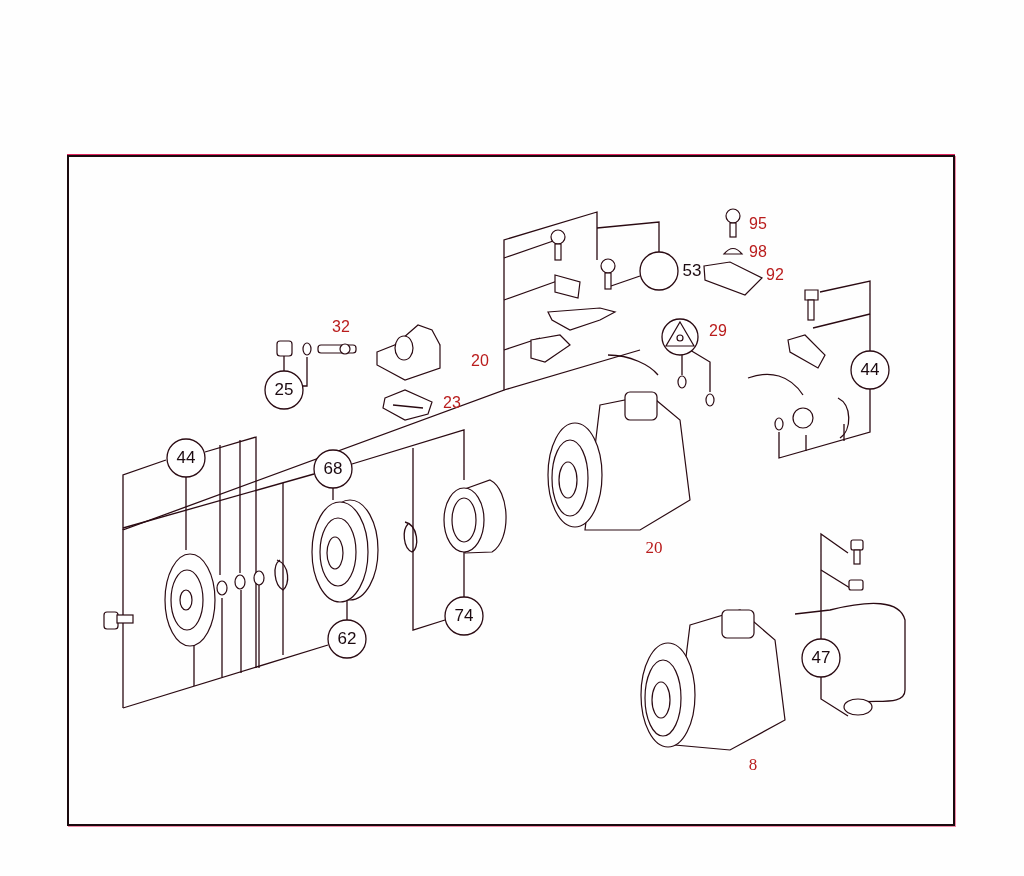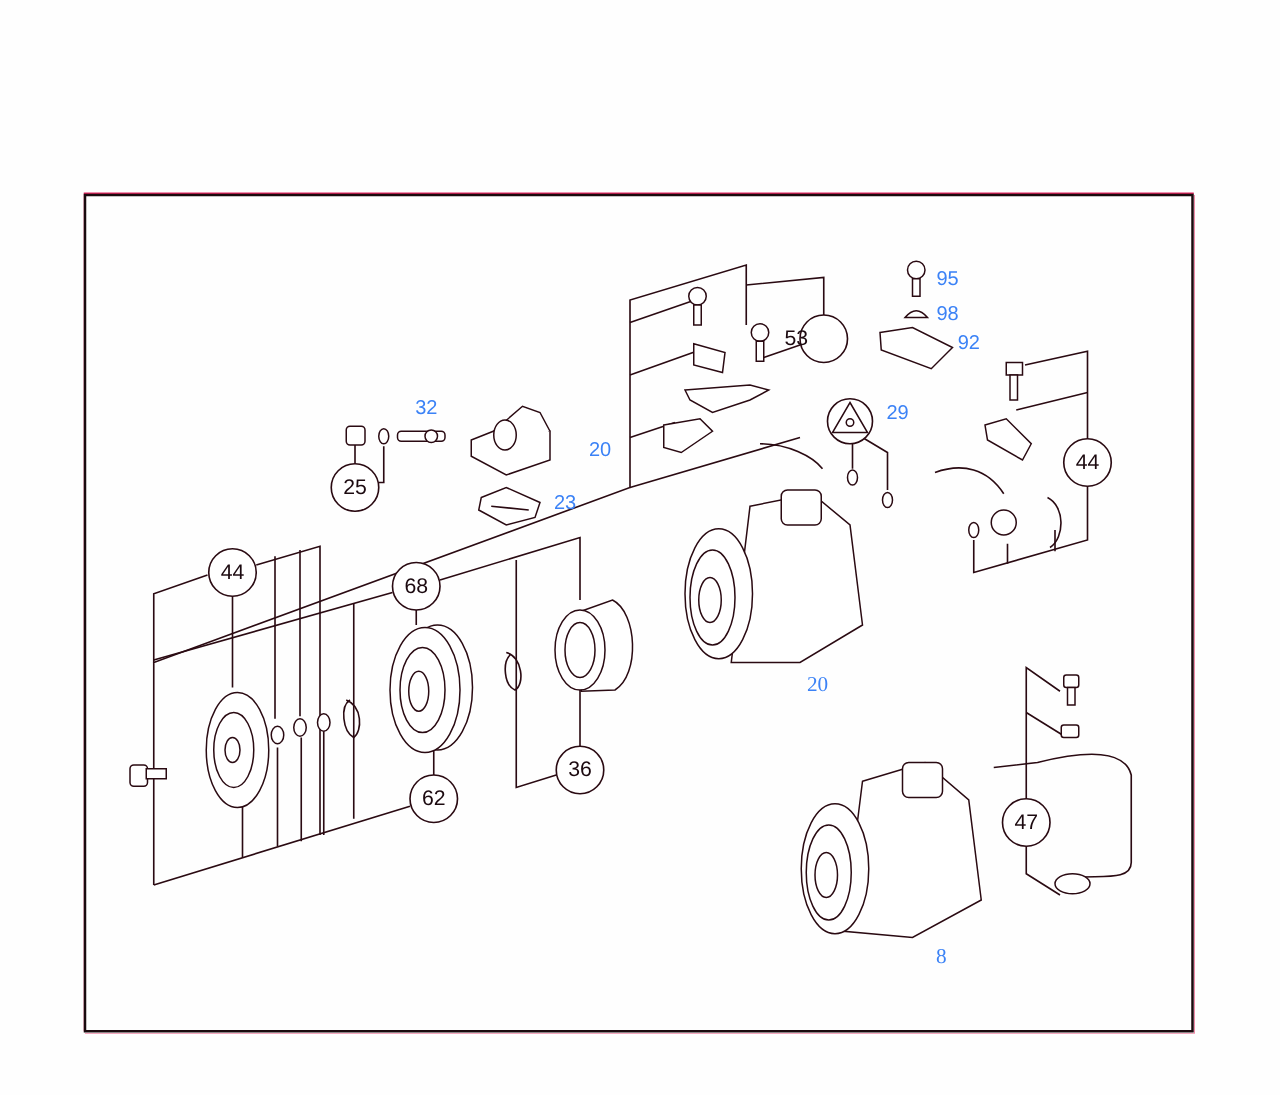--- a/index.html
+++ b/index.html
@@ -4,21 +4,21 @@
 <style>
   html, body { margin: 0; padding: 0; background: #fefefe; }
   body { width: 1024px; height: 876px; position: relative; overflow: hidden;
          font-family: "Liberation Sans", sans-serif; }
   #frame { position: absolute; left: 67px; top: 155px; width: 888px; height: 671px;
            border: 2px solid #1a0a0e; box-shadow: 0 -1px 0 #e0245e, 1px 1px 0 #f08aa8; box-sizing: border-box; }
   svg#diagram { position: absolute; left: 0; top: 0; width: 1024px; height: 876px; }
   svg#diagram .ln { stroke: #2a0a12; stroke-width: 1.3; fill: none; }
   svg#diagram .part { stroke: #2a0a12; stroke-width: 1.2; fill: #fff; }
   svg#diagram .callout { stroke: #2a0a12; stroke-width: 1.3; fill: #fff; }
-  .lbl { position: absolute; font-size: 16px; color: #3b82f6; transform: translate(-50%, -50%);
+  .lbl { position: absolute; font-size: 16px; color: #b91c1c; transform: translate(-50%, -50%);
          white-space: nowrap; }
   .lbl.serif { font-family: "Liberation Serif", serif; font-size: 17px; }
   .circ { position: absolute; width: 38px; height: 38px; border-radius: 50%;
           transform: translate(-50%, -50%); display: flex; align-items: center; justify-content: center;
           font-size: 17px; color: #1c0a10; }
 </style>
 </head>
 <body>
 
 <div id="frame"></div>
@@ -183,37 +183,37 @@
     <circle class="callout" cx="333" cy="469" r="19"></circle>
     <circle class="callout" cx="347" cy="639" r="19"></circle>
     <circle class="callout" cx="464" cy="616" r="19"></circle>
     <circle class="callout" cx="821" cy="658" r="19"></circle>
   </g>
 </svg>
 
 <div class="circ" style="left:284px;top:390px">
     <span>25</span>
   </div>
-<div class="circ" style="left:637px;top:271px">
+<div class="circ" style="left:692px;top:271px">
     <span>53</span>
   </div>
 <div class="circ" style="left:870px;top:370px">
     <span>44</span>
   </div>
 <div class="circ" style="left:186px;top:458px">
     <span>44</span>
   </div>
 <div class="circ" style="left:333px;top:469px">
     <span>68</span>
   </div>
 <div class="circ" style="left:347px;top:639px">
     <span>62</span>
   </div>
 <div class="circ" style="left:464px;top:616px">
-    <span>36</span>
+    <span>74</span>
   </div>
 <div class="circ" style="left:821px;top:658px">
     <span>47</span>
   </div>
 
 <div class="lbl" style="left:341px;top:327px">32</div>
 <div class="lbl" style="left:480px;top:361px">20</div>
 <div class="lbl" style="left:452px;top:403px">23</div>
 <div class="lbl" style="left:758px;top:224px">95</div>
 <div class="lbl" style="left:758px;top:252px">98</div>

